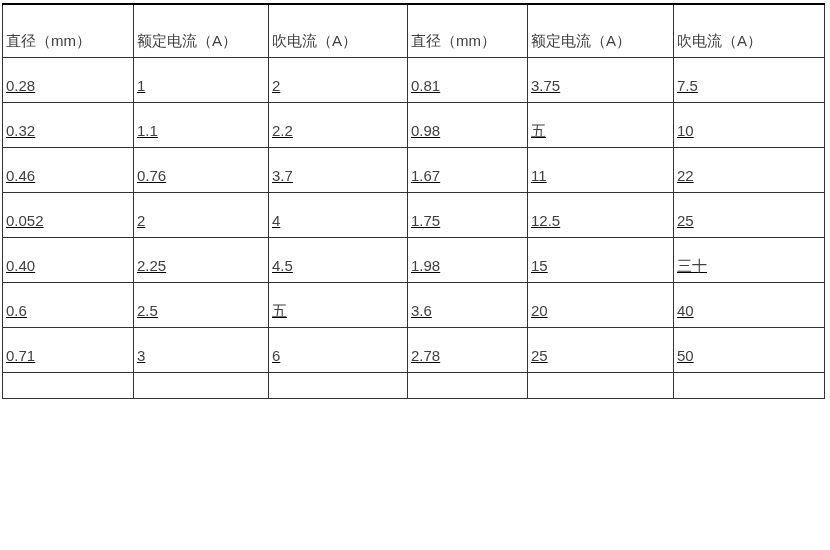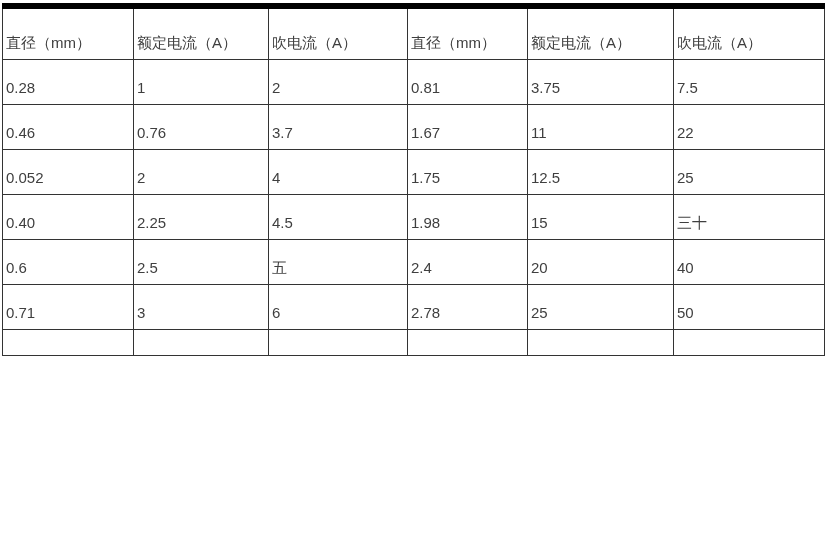--- a/index.html
+++ b/index.html
@@ -27,25 +27,25 @@
     padding: 2px 4px 8px 3px;
     font-size: 15px;
     line-height: 17px;
     font-weight: normal;
     color: #3f3f3f;
     white-space: nowrap;
     overflow: hidden;
   }
   
   table.data-table thead th {
-    border-top: 6px solid #000000;
+    border-top: 2px solid #000000;
     margin-left: 48px;
   }
   table.data-table thead tr   { height: 53px; }
-  table.data-table tbody tr   { height: 45px; }
+  table.data-table tbody tr   { height: 45px; text-decoration: underline; }
   table.data-table tbody tr.empty-row { height: 26px; }
 </style>
 </head>
 <body>
 
 <table class="data-table">
   <colgroup>
       <col style="width: 131px;">
       <col style="width: 135px;">
       <col style="width: 139px;">
@@ -66,20 +66,28 @@
   <tbody>
       <tr>
         <td>0.28</td>
         <td>1</td>
         <td>2</td>
         <td>0.81</td>
         <td>3.75</td>
         <td>7.5</td>
       </tr>
       <tr>
+        <td>0.32</td>
+        <td>1.1</td>
+        <td>2.2</td>
+        <td>0.98</td>
+        <td>五</td>
+        <td>10</td>
+      </tr>
+      <tr>
         <td>0.46</td>
         <td>0.76</td>
         <td>3.7</td>
         <td>1.67</td>
         <td>11</td>
         <td>22</td>
       </tr>
       <tr>
         <td>0.052</td>
         <td>2</td>
@@ -93,21 +101,21 @@
         <td>2.25</td>
         <td>4.5</td>
         <td>1.98</td>
         <td>15</td>
         <td>三十</td>
       </tr>
       <tr>
         <td>0.6</td>
         <td>2.5</td>
         <td>五</td>
-        <td>2.4</td>
+        <td>3.6</td>
         <td>20</td>
         <td>40</td>
       </tr>
       <tr>
         <td>0.71</td>
         <td>3</td>
         <td>6</td>
         <td>2.78</td>
         <td>25</td>
         <td>50</td>

